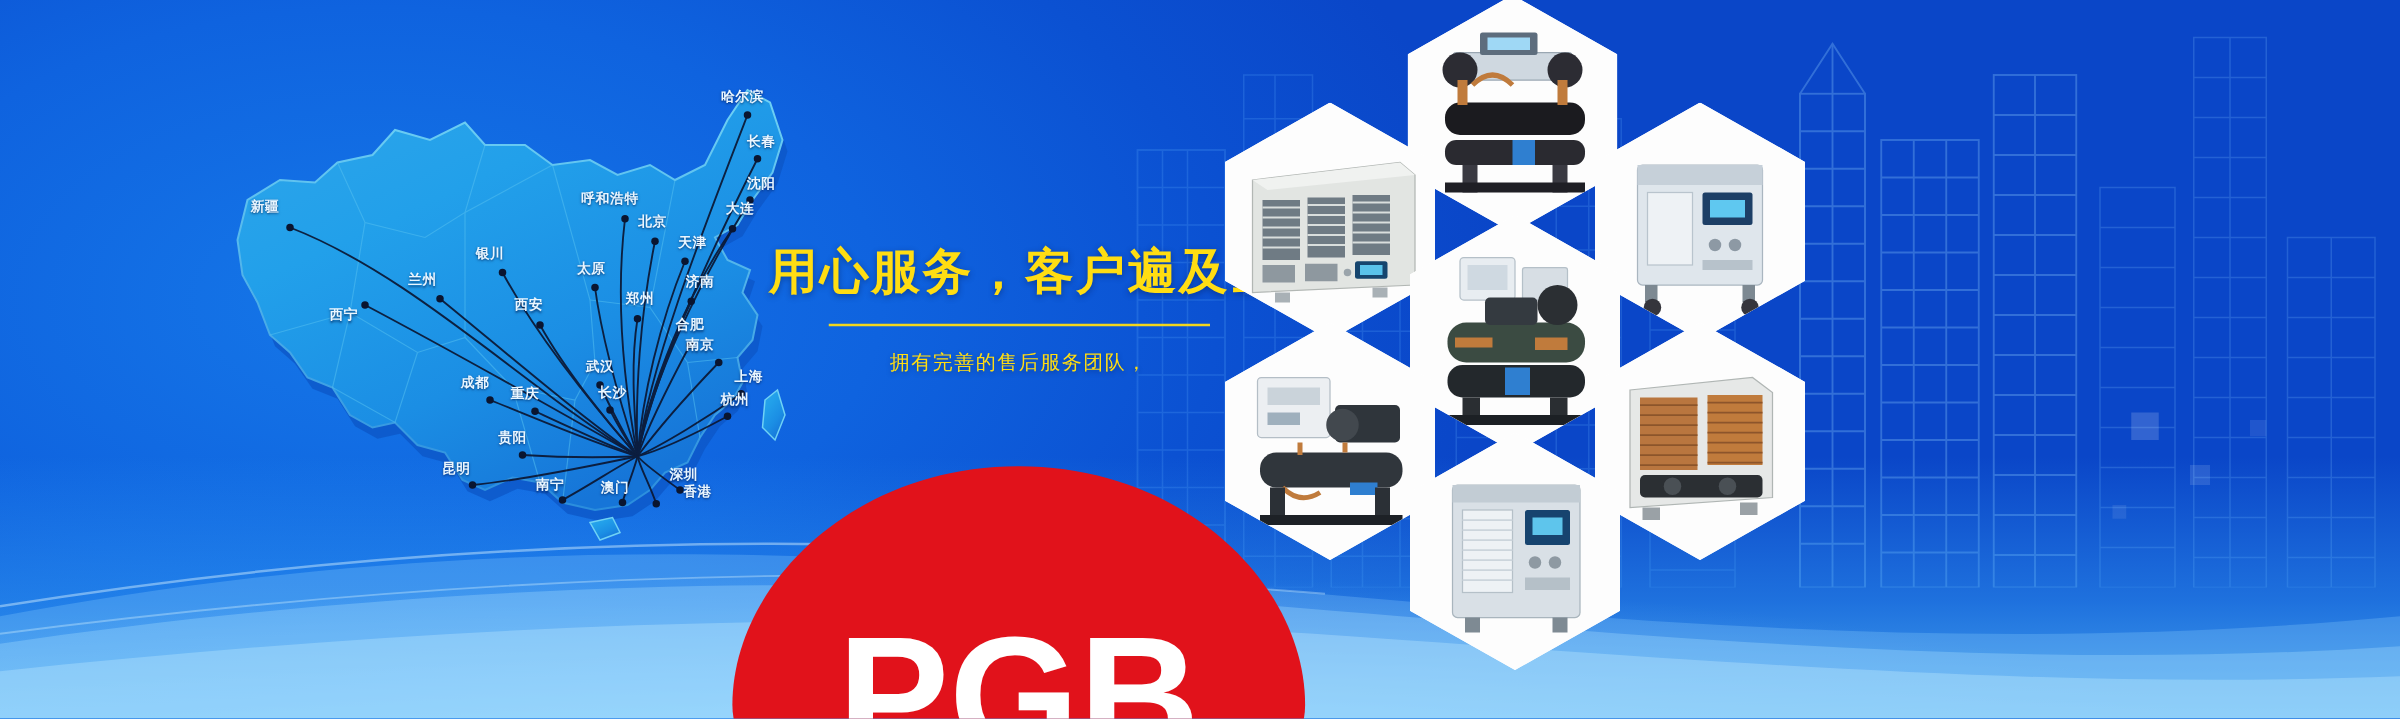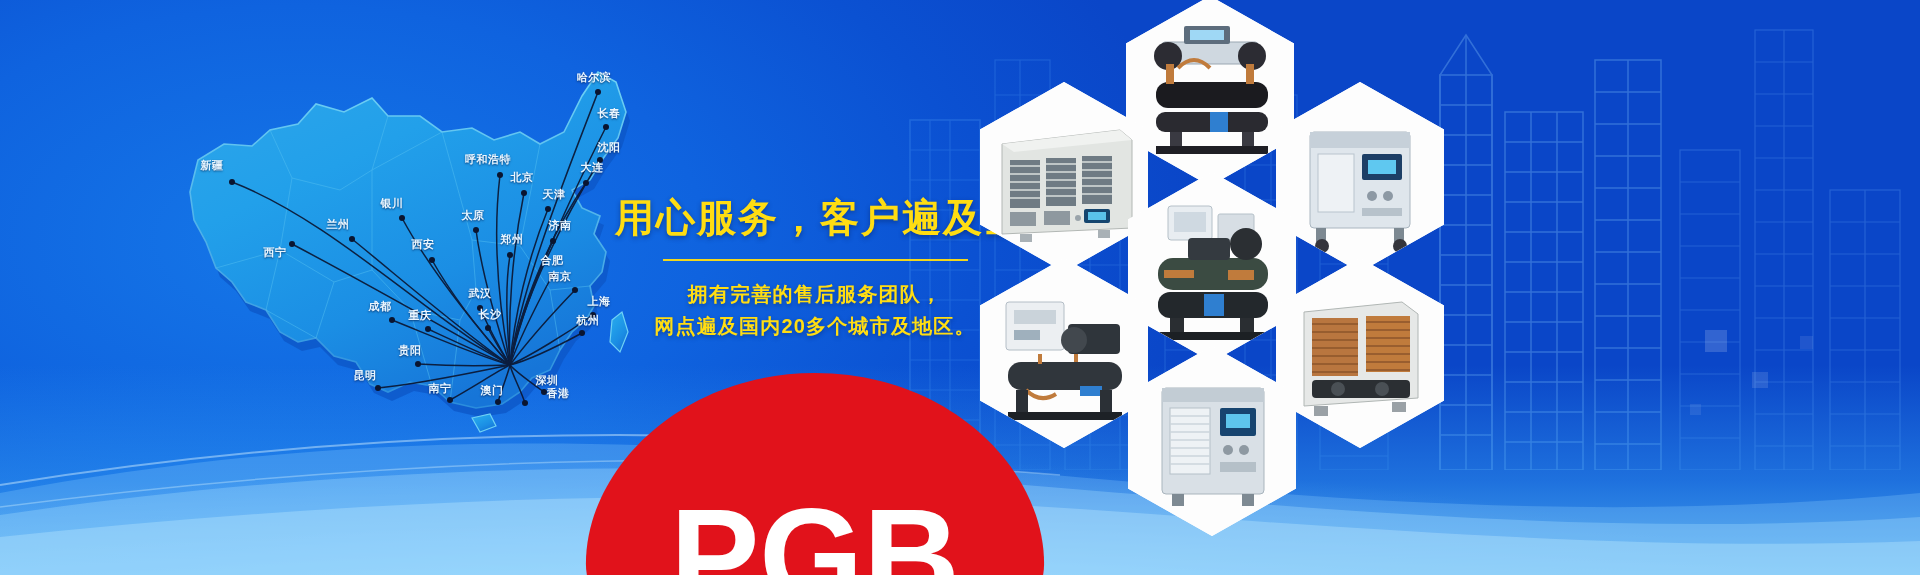--- a/index.html
+++ b/index.html
@@ -81,21 +81,21 @@
     letter-spacing:2px; line-height:1.15;
     text-shadow:0 2px 5px rgba(0,25,80,.45);
     white-space:nowrap;
   }
   .rule{
     width:305px; height:2px; background:#ffdd12; margin:18px auto 0;
     opacity:.95;
   }
   .sub{
     margin-top:17px;
-    font-size:20px; font-weight:700; color:#ffdd12;
+    font-size:16px; font-weight:400; color:#ffdd12;
     line-height:1.62; letter-spacing:1.2px;
     text-shadow:0 2px 4px rgba(0,25,80,.40);
     white-space:nowrap;
   }
 
   
   .hexgrid{ position:absolute; left:980px; top:-10px; width:620px; height:590px; }
   .hex{
     position:absolute;
     -webkit-clip-path:polygon(50% 0%,100% 25%,100% 75%,50% 100%,0% 75%,0% 25%);
@@ -325,21 +325,20 @@
         <div class="city" style="left: 400px; top: 373px; margin-left: 38px;">香港</div>
         <div class="dot" style="left: 424px; top: 372px;"></div>
         <div class="city" style="left: 427px; top: 360px;">深圳</div>
       </div>
   </div>
 
   <div class="copy">
     <div class="headline">用心服务，客户遍及全国</div>
     <div class="rule"></div>
     <div class="sub">拥有完善的售后服务团队，</div>
-    <div class="sub" style="margin-top:0">网点遍及国内20多个城市及地区。</div>
   </div>
 
   <div class="hexgrid">
 
     <div class="hex" style="left:146px;top:6px;width:168px;height:190px;">
       <div class="pic">
         <svg viewBox="0 0 168 190" xmlns="http://www.w3.org/2000/svg">
           <rect width="168" height="190" fill="#fdfdfd"></rect>
           <rect x="36" y="46" width="96" height="22" rx="3" fill="#cfd8e0" stroke="#9aa7b2"></rect>
           <rect x="58" y="30" width="46" height="18" rx="2" fill="#5d6d7d"></rect>

